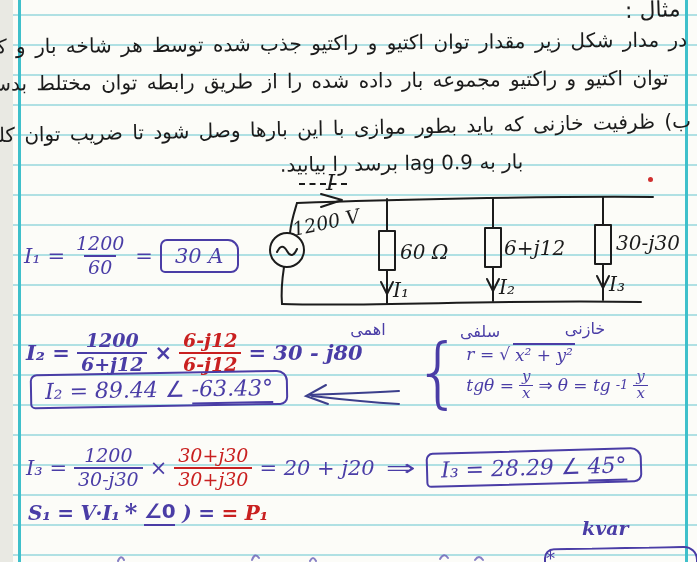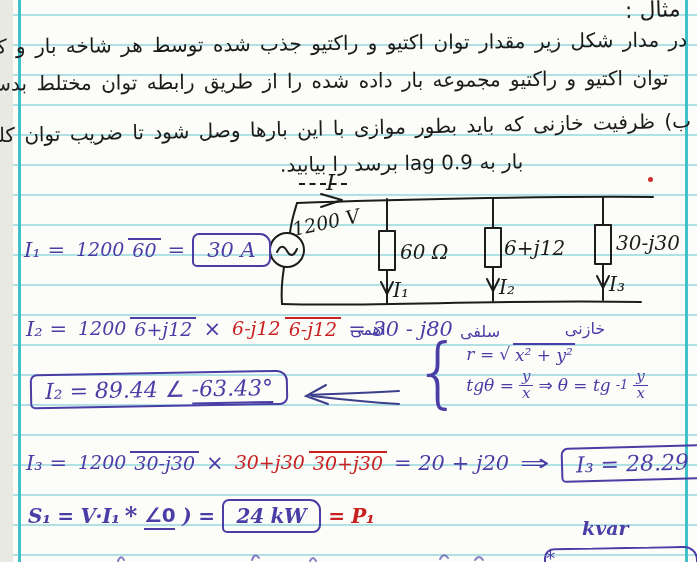--- a/index.html
+++ b/index.html
@@ -17,29 +17,29 @@
   .l2{top:69px;right:28px;font-size:20px;transform:rotate(-.5deg);word-spacing:3px;}
   .pb1{top:116px;right:6px;font-size:20px;transform:rotate(-1.2deg);word-spacing:3px;}
   .pb2{top:151px;right:174px;font-size:20px;transform:rotate(-.8deg);}
   .dashed-u{position:absolute;left:299px;top:183px;width:48px;border-bottom:2px dashed #1b1b1b;}
 
   
   .eq{position:absolute;display:flex;align-items:center;gap:7px;color:#4a3da6;
       font-family:"DejaVu Serif",serif;font-style:italic;font-size:21px;white-space:nowrap;}
   .eq .red{color:#c92020;}
   .sym{font-family:"DejaVu Sans",sans-serif;font-style:normal;}
-  .frac{display:inline-flex;align-items:center;line-height:1.15;font-size:19px;}
+  .frac{display:inline-flex;flex-direction:column;align-items:center;line-height:1.15;font-size:19px;}
   .frac .den{border-top:2px solid currentColor;padding:0 4px;}
   .frac .num{padding:0 4px;}
   .hand-box{display:inline-block;border:2px solid #4a3da6;border-radius:7px 11px 8px 5px;padding:3px 13px;}
   .angle-val{border-bottom:2px solid currentColor;padding-bottom:1px;}
   .sup{font-size:13px;vertical-align:super;line-height:0;}
   .star{font-size:24px;vertical-align:super;line-height:0;margin-left:-2px;}
   .eq1{left:24px;top:233px;}
-  .eq2{left:26px;top:317px;}
+  .eq2{left:26px;top:330px;font-weight:bold;}
   .eq2res{left:30px;top:372px;transform:rotate(-1deg);font-size:22px;}
   .eq3{left:26px;top:436px;margin-top:9px;}
   .eq3res-rot{transform:rotate(-1.6deg);font-size:22px;font-style:italic;}
   .eq4{left:28px;top:499px;font-size:20px;letter-spacing:-.3px;font-weight:bold;}
   .implies{display:inline-block;transform:scaleX(1.7);margin:0 10px;font-style:normal;font-family:"DejaVu Sans",sans-serif;}
   .kvar{left:582px;top:517px;font-size:19px;font-weight:bold;}
   .bottombox{position:absolute;left:544px;top:547px;width:150px;height:24px;border:2px solid #4a3da6;
              border-bottom:none;border-radius:10px 14px 0 0;transform:rotate(-1deg);}
   .next-star{left:546px;top:548px;font-size:18px;}
 
@@ -202,20 +202,19 @@
       <span class="sym">∠</span>
       <span class="angle-val">45°</span>
     </span>
   </div>
 
   <div class="eq eq4">
     <span>S₁ = V·I₁</span>
     <span class="star">*</span>
     <span class="angle-val sym">∠0</span>
     <span>) =</span>
-    <span class="hand-box">24 kW</span>
     <span class="red">= P₁</span>
   </div>
 
   <div class="eq kvar">kvar</div>
   <div class="bottombox"></div>
   <div class="eq next-star" style="position:absolute;">*</div>
 </div>
 
 </body></html>

